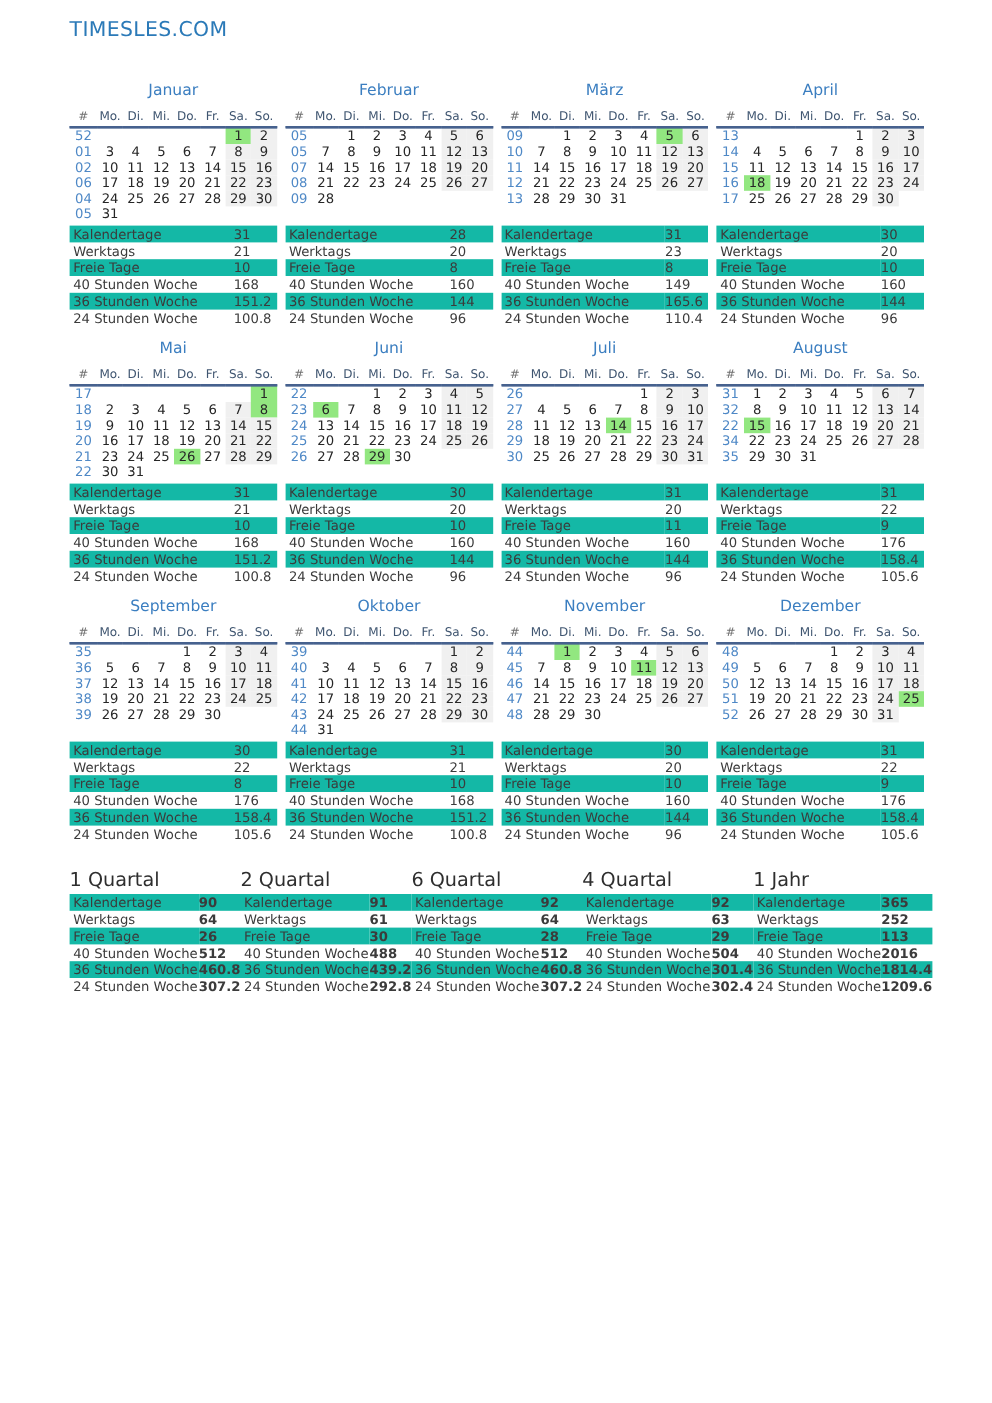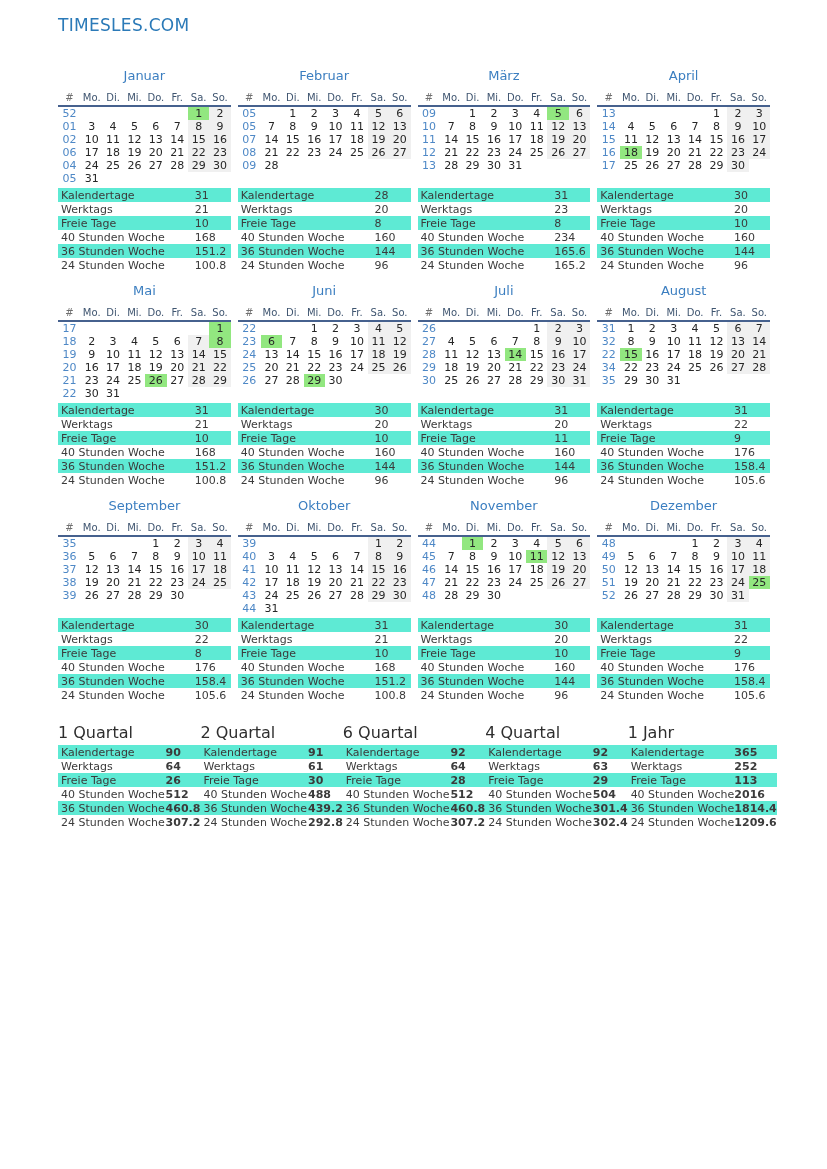--- a/index.html
+++ b/index.html
@@ -24,21 +24,21 @@
   .cal th { font-size: 10px; font-weight: 400; color: #3f5570; text-align: center; padding: 0 0 2px 0; border-bottom: 2px solid #46618e; height: 13px; }
   .cal th.hash { color: #707070; }
   .cal td { font-size: 11px; line-height: 13px; height: 13px; text-align: center; padding: 0; color: #262626; }
   .cal td.wnum { color: #4e88c6; }
   .cal td.we { background: #f0f0f0; }
   .cal td.hol { background: #92e780; }
 
   table.stats { width: 100%; border-collapse: collapse; }
   .stats td { font-size: 11px; height: 13px; line-height: 13px; padding: 0.5px 0 0.5px 3px; color: #3b3b3b; white-space: nowrap; }
   .stats td.val { width: 36px; padding-left: 0; }
-  .stats tr.alt { background: #5eead4; margin-left: 32px; }
+  .stats tr.alt { background: #14b8a6; margin-left: 32px; }
 
   .summaries { display: flex; gap: 0; margin-top: 21px; align-items: flex-end; }
   .summary { flex: 1; min-width: 0; }
   .summary-title { font-size: 16px; font-weight: 400; color: #2e2e2e; height: 20px; line-height: 20px; margin-bottom: 2px; }
   .summary .stats td.val { width: 34px; font-weight: bold; }
 </style>
 </head>
 <body>
 
 <div class="page">
@@ -364,29 +364,29 @@
             <tr>
               <td class="lbl">Werktags</td>
               <td class="val">23</td>
             </tr>
             <tr class="alt">
               <td class="lbl">Freie Tage</td>
               <td class="val">8</td>
             </tr>
             <tr>
               <td class="lbl">40 Stunden Woche</td>
-              <td class="val">234</td>
+              <td class="val">149</td>
             </tr>
             <tr class="alt">
               <td class="lbl">36 Stunden Woche</td>
               <td class="val">165.6</td>
             </tr>
             <tr>
               <td class="lbl">24 Stunden Woche</td>
-              <td class="val">165.2</td>
+              <td class="val">110.4</td>
             </tr>
           </tbody>
         </table>
       </div>
       <div class="month">
         <div class="month-title">April</div>
         <div class="cal-area">
           <table class="cal">
             <colgroup>
               <col class="wk">

